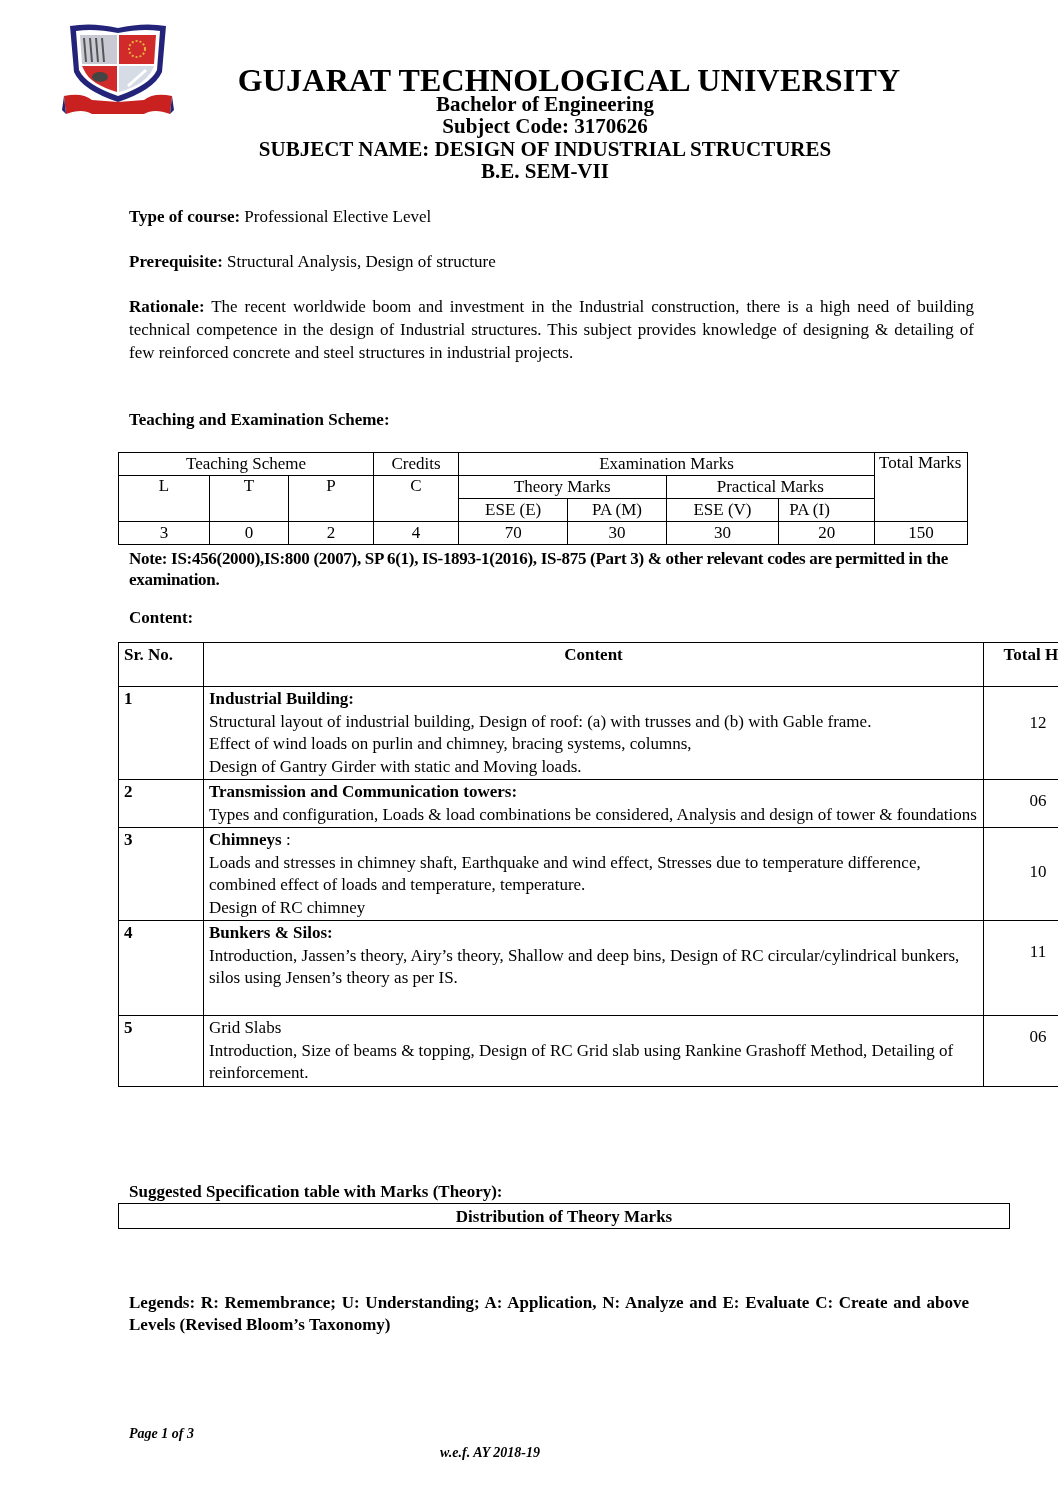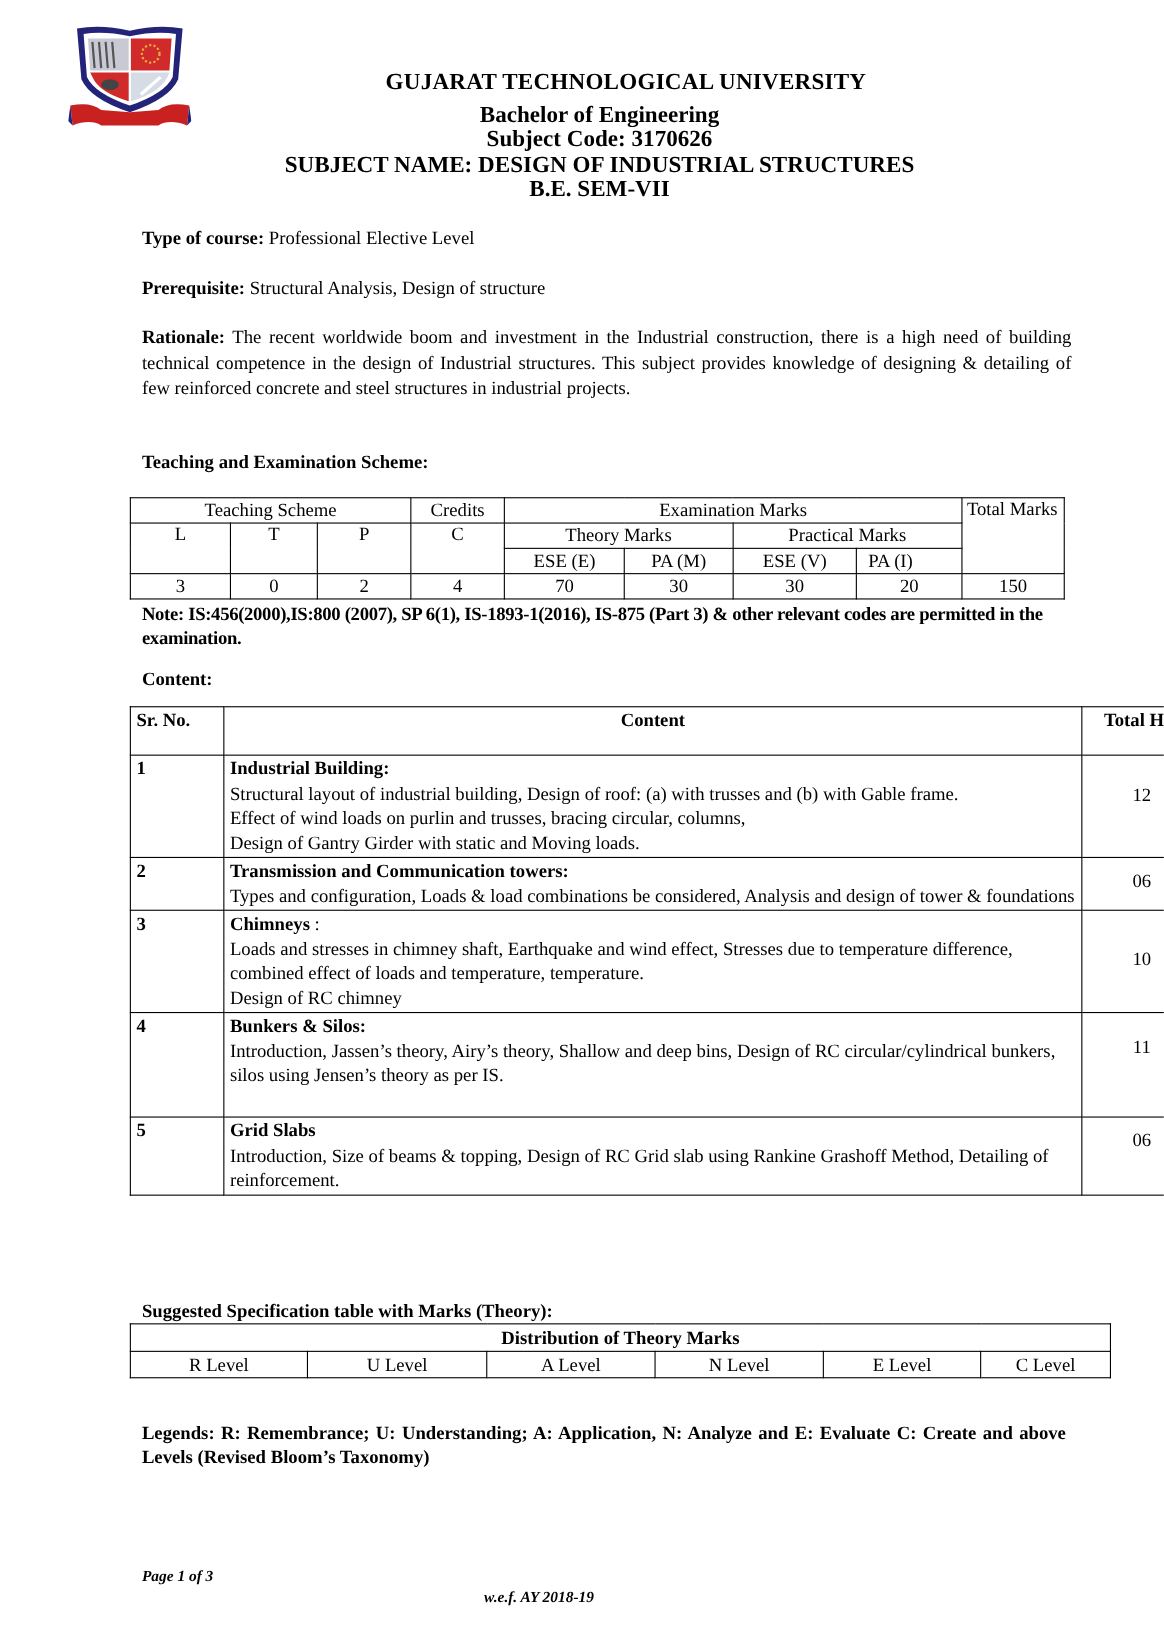--- a/index.html
+++ b/index.html
@@ -3,21 +3,21 @@
   <meta charset="utf-8">
   <style>
     html, body { margin: 0; padding: 0; background: #ffffff; }
     body {
       width: 1058px; height: 1497px; position: relative; overflow: hidden;
       font-family: "Liberation Serif", "DejaVu Serif", serif; color: #000;
     }
     .abs { position: absolute; }
     .logo { left: 62px; top: 22px; width: 112px; height: 98px; }
     .header { left: 0; width: 1058px; text-align: center; font-weight: bold; }
-    .h-univ { top: 62px; font-size: 21px; letter-spacing: 0.2px; padding-left: 80px; box-sizing: border-box; }
+    .h-univ { top: 62px; font-size: 32px; letter-spacing: 0.2px; padding-left: 80px; box-sizing: border-box; }
     .h-line { font-size: 21px; line-height: 21px; padding-left: 32px; box-sizing: border-box; }
     .para { left: 129px; width: 845px; font-size: 17px; line-height: 23px; }
     .para b { font-weight: bold; }
     table { border-collapse: collapse; }
     .scheme { left: 118px; top: 452px; width: 850px; font-size: 17px; }
     .scheme td { border: 1.5px solid #000; text-align: center; padding: 0 2px; height: 22px; line-height: 20px; }
     .note { left: 129px; top: 548px; width: 830px; font-size: 17px; font-weight: bold; line-height: 21px; letter-spacing: -0.3px; }
     .content-title { left: 129px; top: 608px; font-size: 17px; font-weight: bold; }
     .content { left: 118px; top: 642px; width: 975px; font-size: 17px; }
     .content td { border: 1.5px solid #000; vertical-align: top; line-height: 22.5px; padding: 1px 5px; }
@@ -112,21 +112,21 @@
       <tr style="height:44px;">
     <td style="width:74px; font-weight:bold;">Sr. No.</td>
     <td style="text-align:center; font-weight:bold;">Content</td>
     <td style="width:98px; text-align:center; font-weight:bold;">Total Hrs</td>
   </tr>
   <tr>
     <td style="font-weight:bold;">1</td>
     <td>
       <div style="font-weight:bold;">Industrial Building:</div>
       <div>Structural layout of industrial building, Design of roof: (a) with trusses and (b) with Gable frame.</div>
-      <div>Effect of wind loads on purlin and trusses, bracing circular, columns,</div>
+      <div>Effect of wind loads on purlin and chimney, bracing systems, columns,</div>
       <div>Design of Gantry Girder with static and Moving loads.</div>
     </td>
     <td class="hrs" style="vertical-align:middle; padding-bottom:20px;">12</td>
   </tr>
   <tr>
     <td style="font-weight:bold;">2</td>
     <td>
       <div style="font-weight:bold;">Transmission and Communication towers:</div>
       <div>Types and configuration, Loads &amp; load combinations be considered, Analysis and design of tower &amp; foundations</div>
     </td>
@@ -145,40 +145,32 @@
     <td style="font-weight:bold;">4</td>
     <td>
       <div style="font-weight:bold;">Bunkers &amp; Silos:</div>
       <div>Introduction, Jassen’s theory, Airy’s theory, Shallow and deep bins, Design of RC circular/cylindrical bunkers, silos using Jensen’s theory as per IS.</div>
     </td>
     <td class="hrs" style="padding-top:20px;">11</td>
   </tr>
   <tr>
     <td style="font-weight:bold;">5</td>
     <td>
-      <div style="font-weight:bold;">Grid Slabs</div>
+      <div style="font-weight:normal;">Grid Slabs</div>
       <div>Introduction, Size of beams &amp; topping, Design of RC Grid slab using Rankine Grashoff  Method, Detailing of reinforcement.</div>
     </td>
     <td class="hrs" style="padding-top:10px;">06</td>
   </tr>
 </tbody>
   </table>
 
 <div class="abs spec-title">Suggested Specification table with Marks (Theory):</div>
 <table class="abs spec">
   <tbody>
       <tr>
     <td colspan="6" style="font-weight:bold; height:22px;font-family:Liberation Serif, serif;">Distribution of Theory Marks</td>
   </tr>
-  <tr style="height:24px;">
-    <td style="width:158px;">R Level</td>
-    <td style="width:160px;">U Level</td>
-    <td style="width:150px;">A Level</td>
-    <td style="width:150px;">N Level</td>
-    <td style="width:140px;">E Level</td>
-    <td>C Level</td>
-  </tr>
 </tbody>
   </table>
 <div class="abs legends">Legends: R: Remembrance; U: Understanding; A: Application, N: Analyze and E: Evaluate C: Create and above Levels (Revised Bloom’s Taxonomy)</div>
 
 <div class="abs footer-page">Page 1 of 3</div>
 <div class="abs footer-wef">w.e.f. AY 2018-19</div>
 
 </body></html>

